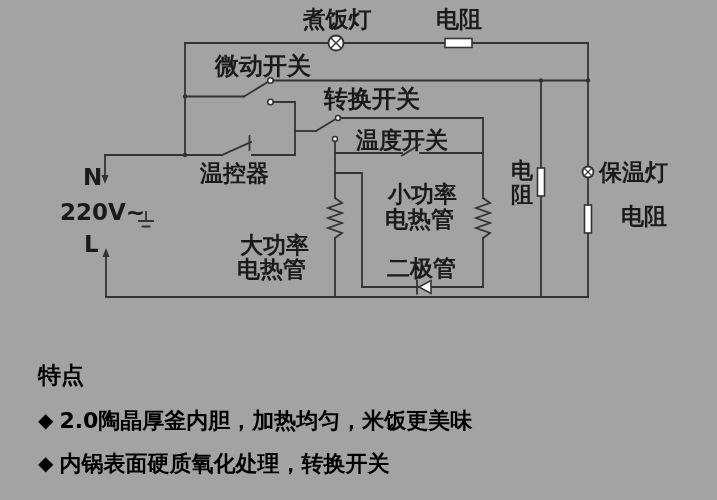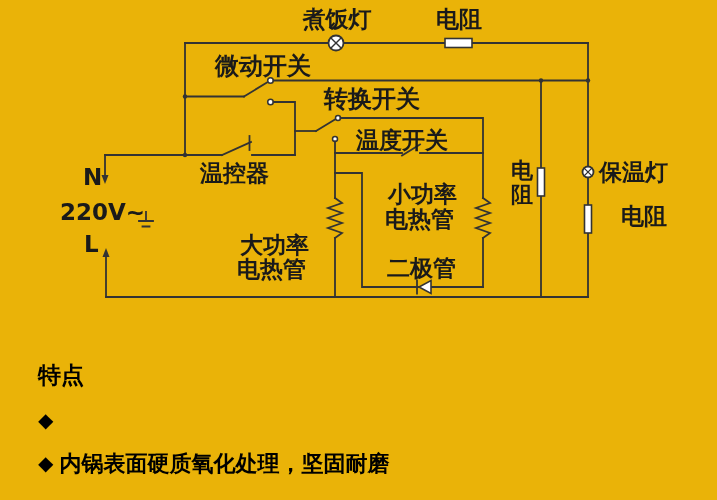--- a/index.html
+++ b/index.html
@@ -1,16 +1,16 @@
 <!DOCTYPE html>
 <html><head>
 <meta charset="utf-8">
 <style>
   html,body{margin:0;padding:0;background:#ffffff;}
-  #page{position:relative;width:717px;height:500px;background:#eab308;overflow:hidden;
+  #page{position:relative;width:717px;height:500px;background:#a3a3a3;overflow:hidden;
         font-family:"DejaVu Sans",sans-serif;color:#111;}
   #schematic{position:absolute;left:0;top:0;}
   svg text{font-family:"DejaVu Sans",sans-serif;font-weight:bold;fill:#1a1a1a;}
   #features{position:absolute;left:38px;top:360px;width:650px;}
   #features .heading{font-size:23px;font-weight:bold;color:#000;}
   #features .item{display:flex;align-items:flex-start;margin-top:16px;
                   font-size:22px;font-weight:bold;color:#000;line-height:27px;}
   #features .bullet{margin-right:6px;font-size:20px;line-height:27px;}
 </style>
 </head>
@@ -98,23 +98,24 @@
     <text x="522" y="178" font-size="22" text-anchor="middle">电</text>
     <text x="522" y="202" font-size="22" text-anchor="middle">阻</text>
     <text x="599" y="180" font-size="23">保温灯</text>
     <text x="621" y="224" font-size="23">电阻</text>
   </svg>
 
   <div id="features">
     <div class="heading">特点</div>
     <div class="item">
       <span class="bullet">◆</span>
+      <span>2.0陶晶厚釜内胆，加热均匀，米饭更美味</span>
     </div>
     <div class="item">
       <span class="bullet">◆</span>
-      <span>内锅表面硬质氧化处理，坚固耐磨</span>
+      <span>内锅表面硬质氧化处理，转换开关</span>
     </div>
     <div class="item">
       <span class="bullet">◆</span>
     </div>
   </div>
 
 </div>
 
 </body></html>

